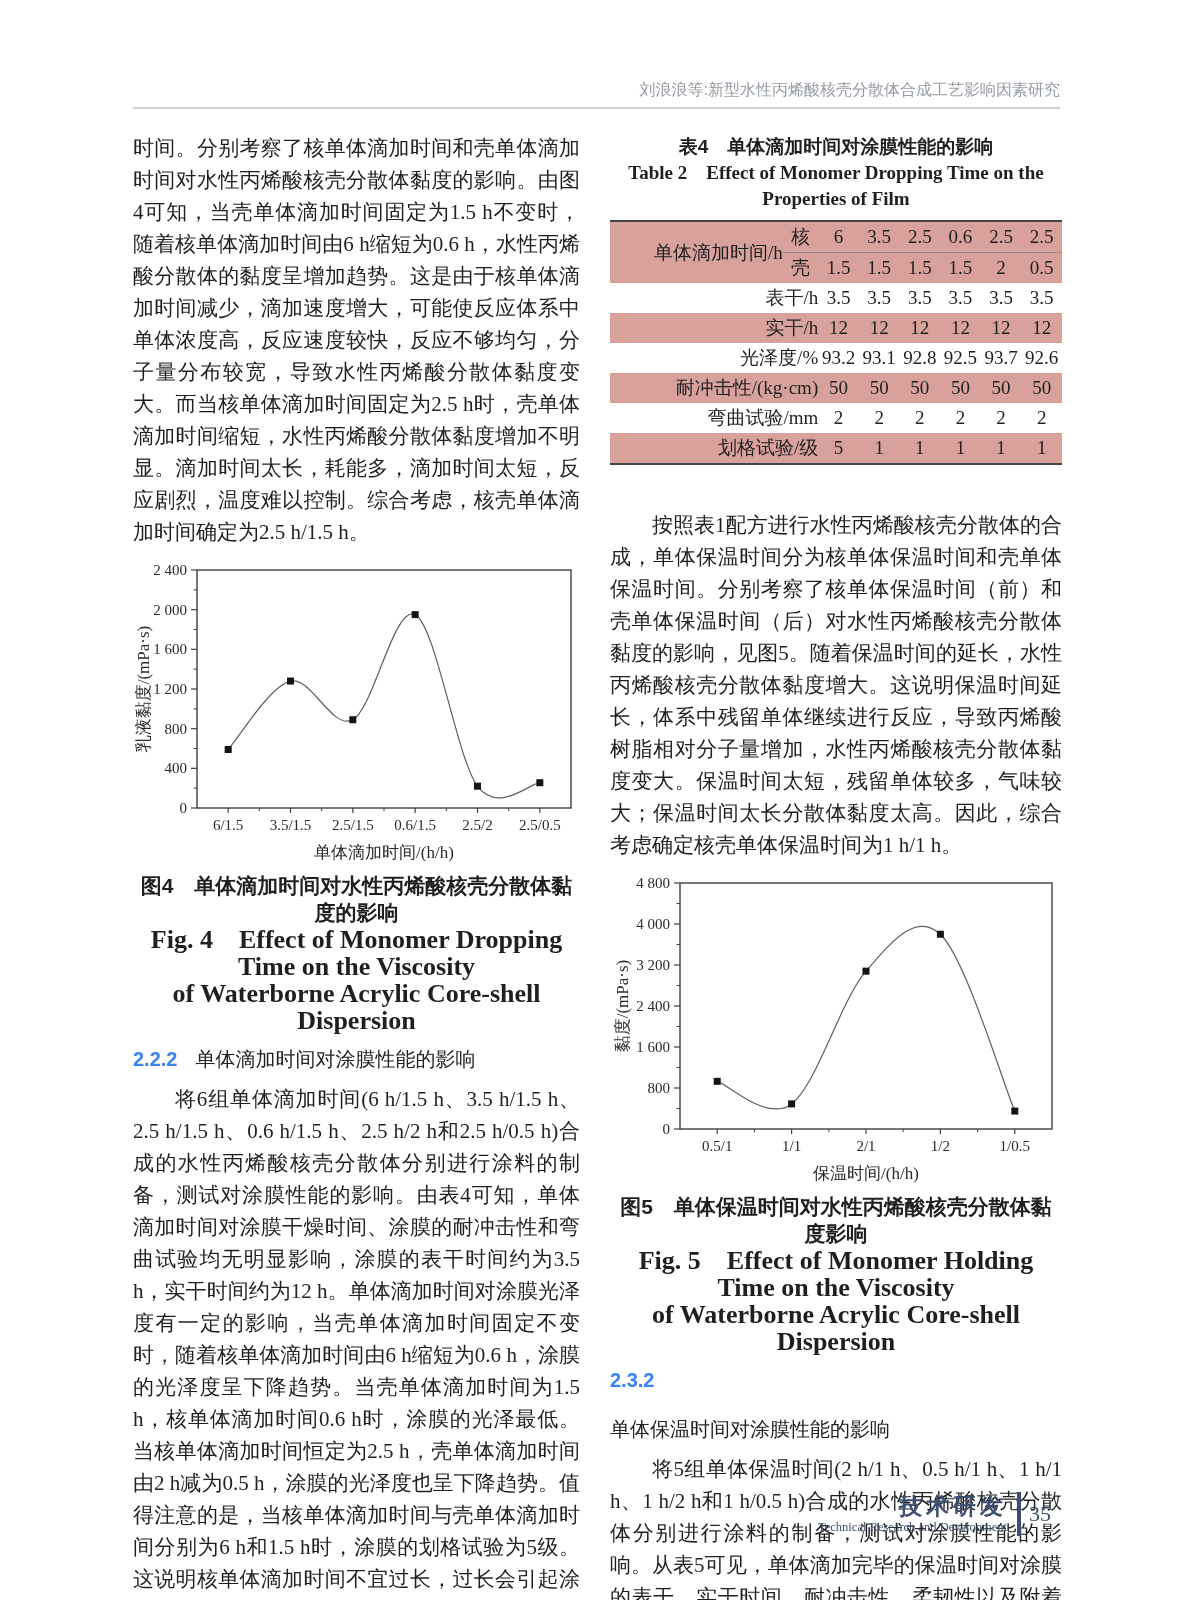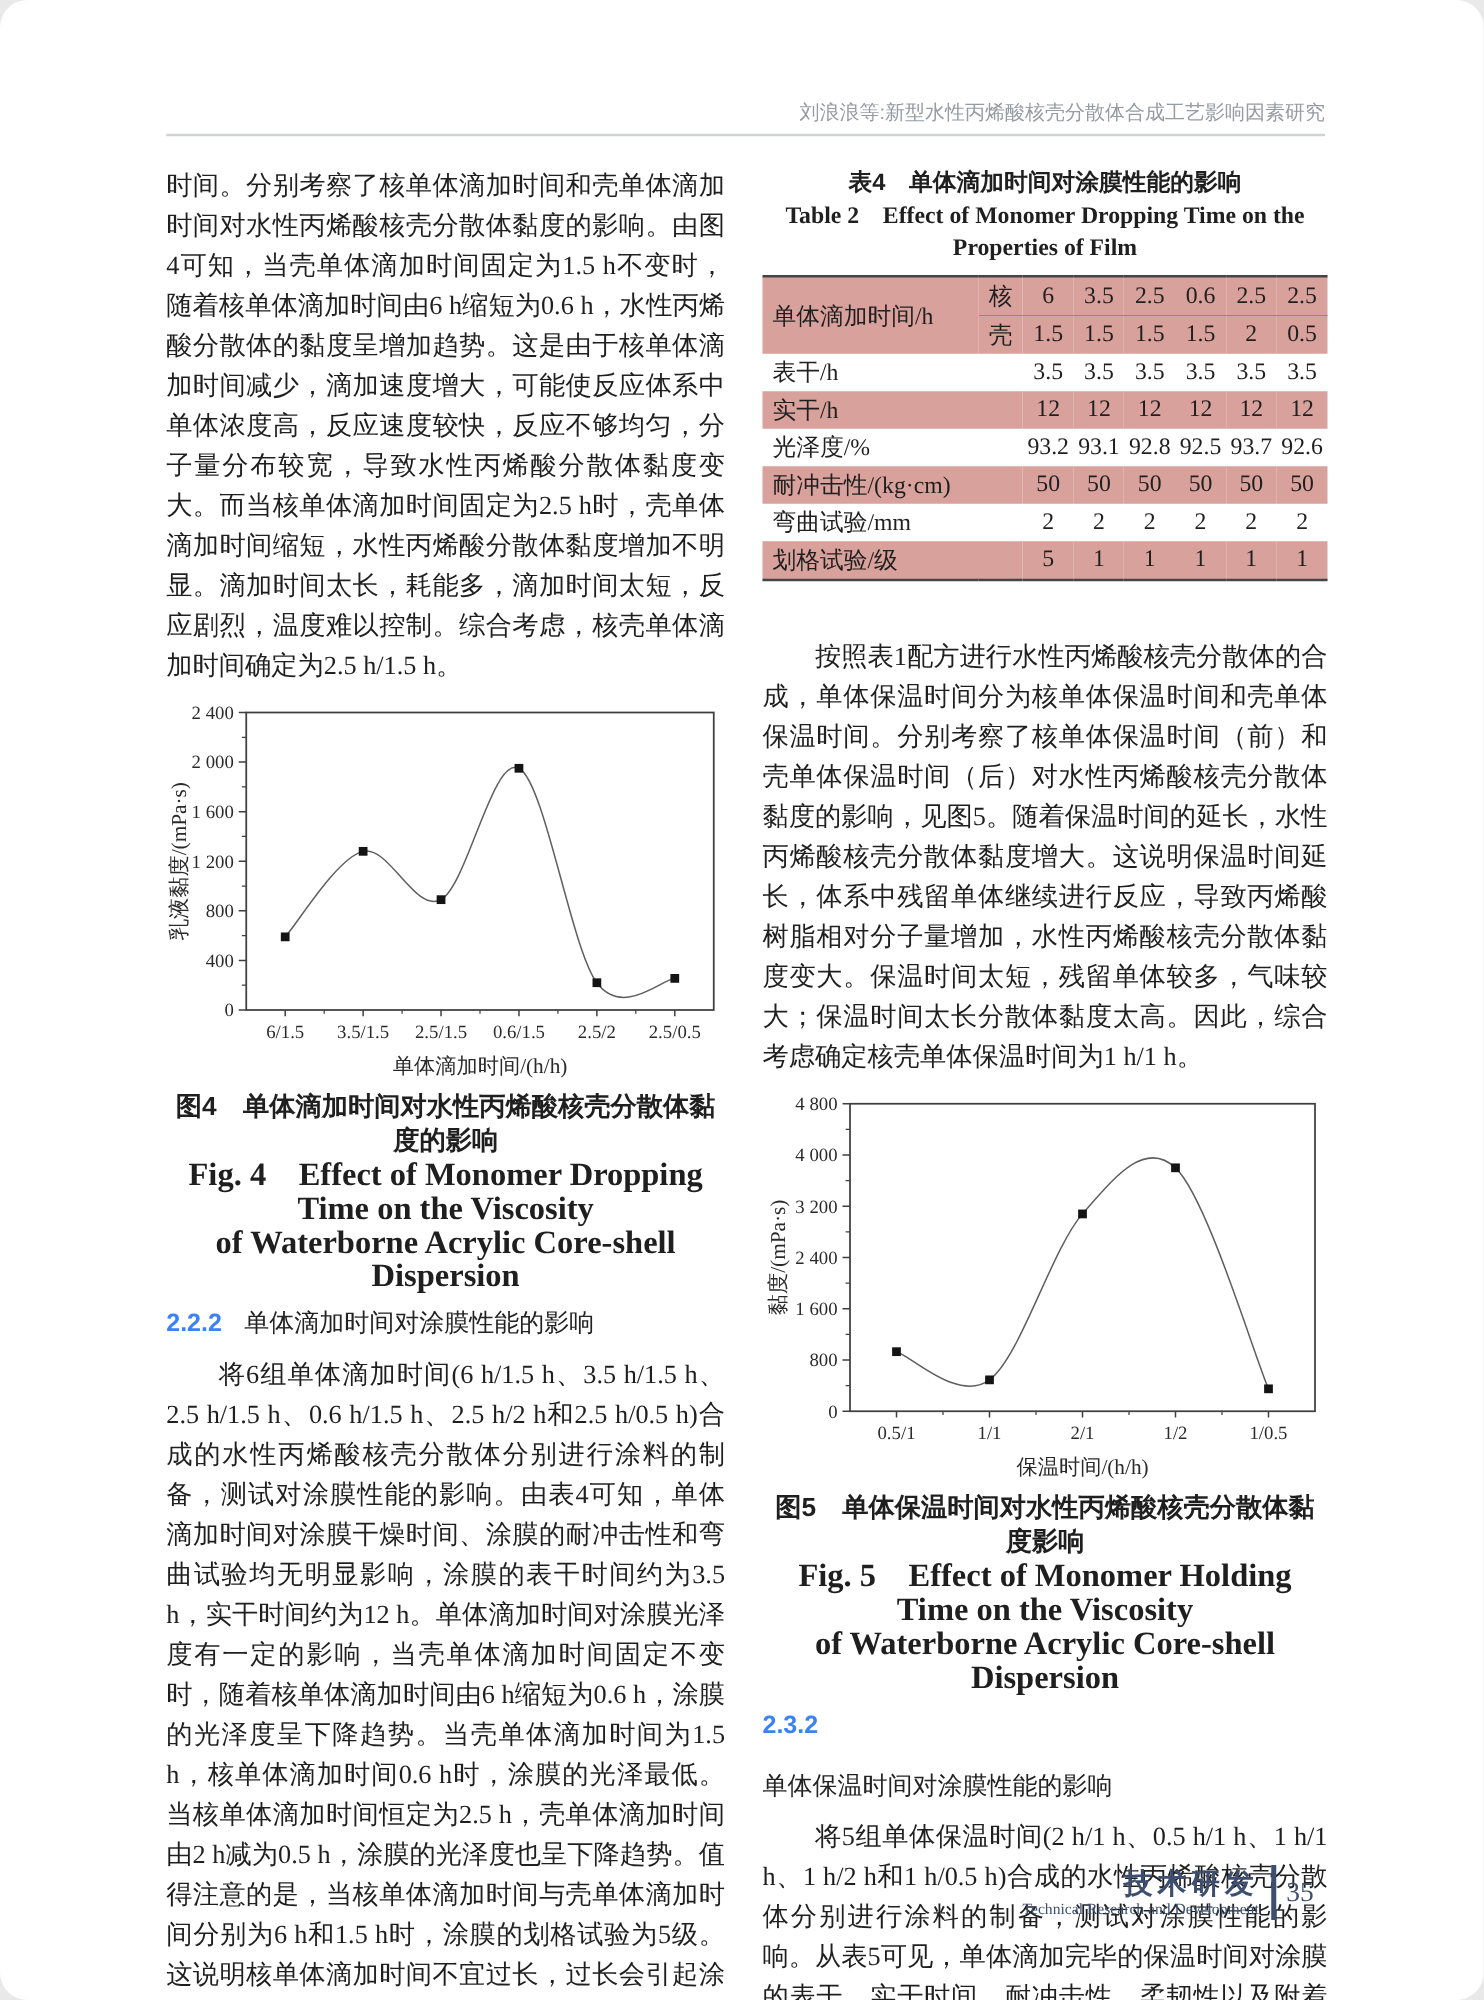--- a/index.html
+++ b/index.html
@@ -1,17 +1,17 @@
 <!DOCTYPE html>
 <html><head>
 <meta charset="utf-8">
 <style>
   html,body{margin:0;padding:0;background:#e9e9e9;}
   .page{position:relative;width:1187px;height:1600px;background:#ffffff;overflow:hidden;
-        font-family:"Liberation Serif","DejaVu Serif",serif;color:#1f1f1f;border-radius:22px;}
+        font-family:"Liberation Serif","DejaVu Serif",serif;color:#1f1f1f;}
   
   .running-head{position:absolute;left:133px;top:80px;width:927px;text-align:right;
         font-family:"Liberation Sans","DejaVu Sans",sans-serif;font-size:16px;color:#959ba3;}
   .head-rule{position:absolute;left:133px;top:107px;width:927px;height:2px;background:#cfd1d3;}
   
   .col{position:absolute;top:120px;}
   .col-left{left:133px;width:447px;}
   .col-right{left:610px;width:452px;}
   
   .para{font-size:21px;line-height:32px;text-align:justify;margin:0;}
@@ -33,21 +33,21 @@
   svg.chart .axlabel{font-size:17px;}
   
   .tbl-title-cn{font-family:"Liberation Sans","DejaVu Sans",sans-serif;font-weight:bold;
         font-size:19px;text-align:center;margin-top:14px;line-height:26px;}
   .tbl-title-en{font-family:"Liberation Serif","DejaVu Serif",serif;font-weight:bold;
         font-size:19px;text-align:center;line-height:26px;}
   table.t4{border-collapse:collapse;width:452px;margin-top:8px;
         border-top:2px solid #454545;border-bottom:2px solid #454545;
         font-size:19px;}
   table.t4 td{padding:0;height:30px;vertical-align:middle;}
-  table.t4 td.lbl{text-align:left;padding-left:8px;width:170px;}
+  table.t4 td.lbl{text-align:right;padding-left:8px;width:170px;}
   table.t4 td.sub{text-align:center;width:36px;}
   table.t4 td.val{text-align:center;width:41px;}
   table.t4 tr.shaded td{background:#d8a19c;}
   table.t4 td.bline{border-bottom:1px solid #8a8a8a;}
   
   .footer{position:absolute;top:1492px;right:136px;display:flex;align-items:center;color:#3d4e6f;}
   .footer .ftext{text-align:right;}
   .footer .fcn{font-family:"Liberation Sans","DejaVu Sans",sans-serif;font-weight:bold;
         font-size:23px;letter-spacing:4px;line-height:26px;}
   .footer .fen{font-family:"Liberation Serif","DejaVu Serif",serif;font-size:12.5px;line-height:16px;}

